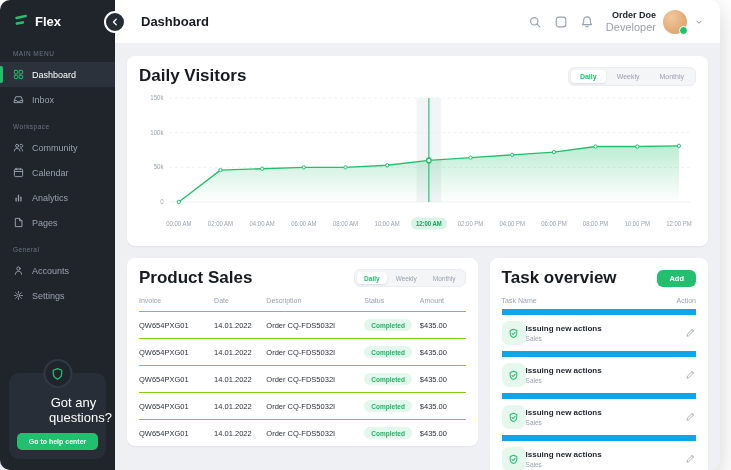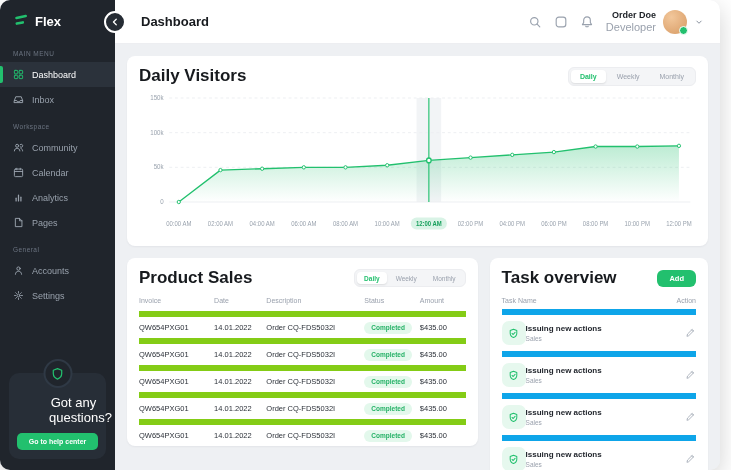--- a/index.html
+++ b/index.html
@@ -52,21 +52,21 @@
   .toggle-btn { border: none; background: transparent; color: #9aa1ad; font-size: 7px; padding: 3px 9px; border-radius: 4px; cursor: pointer; font-family: inherit; }
   .toggle-btn.active { background: #fff; color: var(--accent, #22c06e); font-weight: 700; box-shadow: 0 1px 2px rgba(0,0,0,.10); }
   .toggle.sm .toggle-btn { font-size: 6.5px; padding: 2.5px 7px; }
 
   .row { display: flex; gap: 12px; margin-top: 12px; align-items: flex-start; }
   .sales-card { flex: 1.68; padding: 10px 12px 0; min-width: 0; }
   .tasks-card { flex: 1; padding: 10px 12px 6px; min-width: 0; }
 
   .thead, .tr { display: grid; grid-template-columns: 23% 16% 30% 17% 14%; align-items: center; }
   .thead { padding: 9px 0 7px; color: #9aa1ad; font-size: 7px; }
-  .tr { border-top: 6px solid #84cc16; height: 27px; font-size: 7.5px; color: #2b3038; }
+  .tr { border-top: 1px solid #84cc16; height: 27px; font-size: 7.5px; color: #2b3038; }
   .badge { display: inline-block; background: #e3f8ec; color: #24b166; font-size: 6.5px; font-weight: 700; padding: 2.5px 7px; border-radius: 8px; }
 
   .add-btn { background: var(--accent, #22c06e); color: #fff; border: none; border-radius: 6px; font-size: 7.5px; font-weight: 700; padding: 4px 12px; cursor: pointer; font-family: inherit; }
   .task-cols { display: flex; justify-content: space-between; font-size: 7px; color: #9aa1ad; padding: 9px 0 5px; }
   .task-row { display: flex; align-items: center; padding: 6px 0; border-top: 6px solid #0ea5e9; }
   .task-icon { width: 24px; height: 24px; border-radius: 7px; background: #e6f8ee; color: var(--accent, #22c06e); display: flex; align-items: center; justify-content: center; flex-shrink: 0; }
   .task-icon svg { width: 11px; height: 11px; }
   .task-title { font-size: 8px; font-weight: 700; color: #23272e; }
   .task-sub { font-size: 6.5px; color: #9aa1ad; margin-top: 1.5px; }
   .edit { margin-left: auto; color: #a6adb8; cursor: pointer; }

